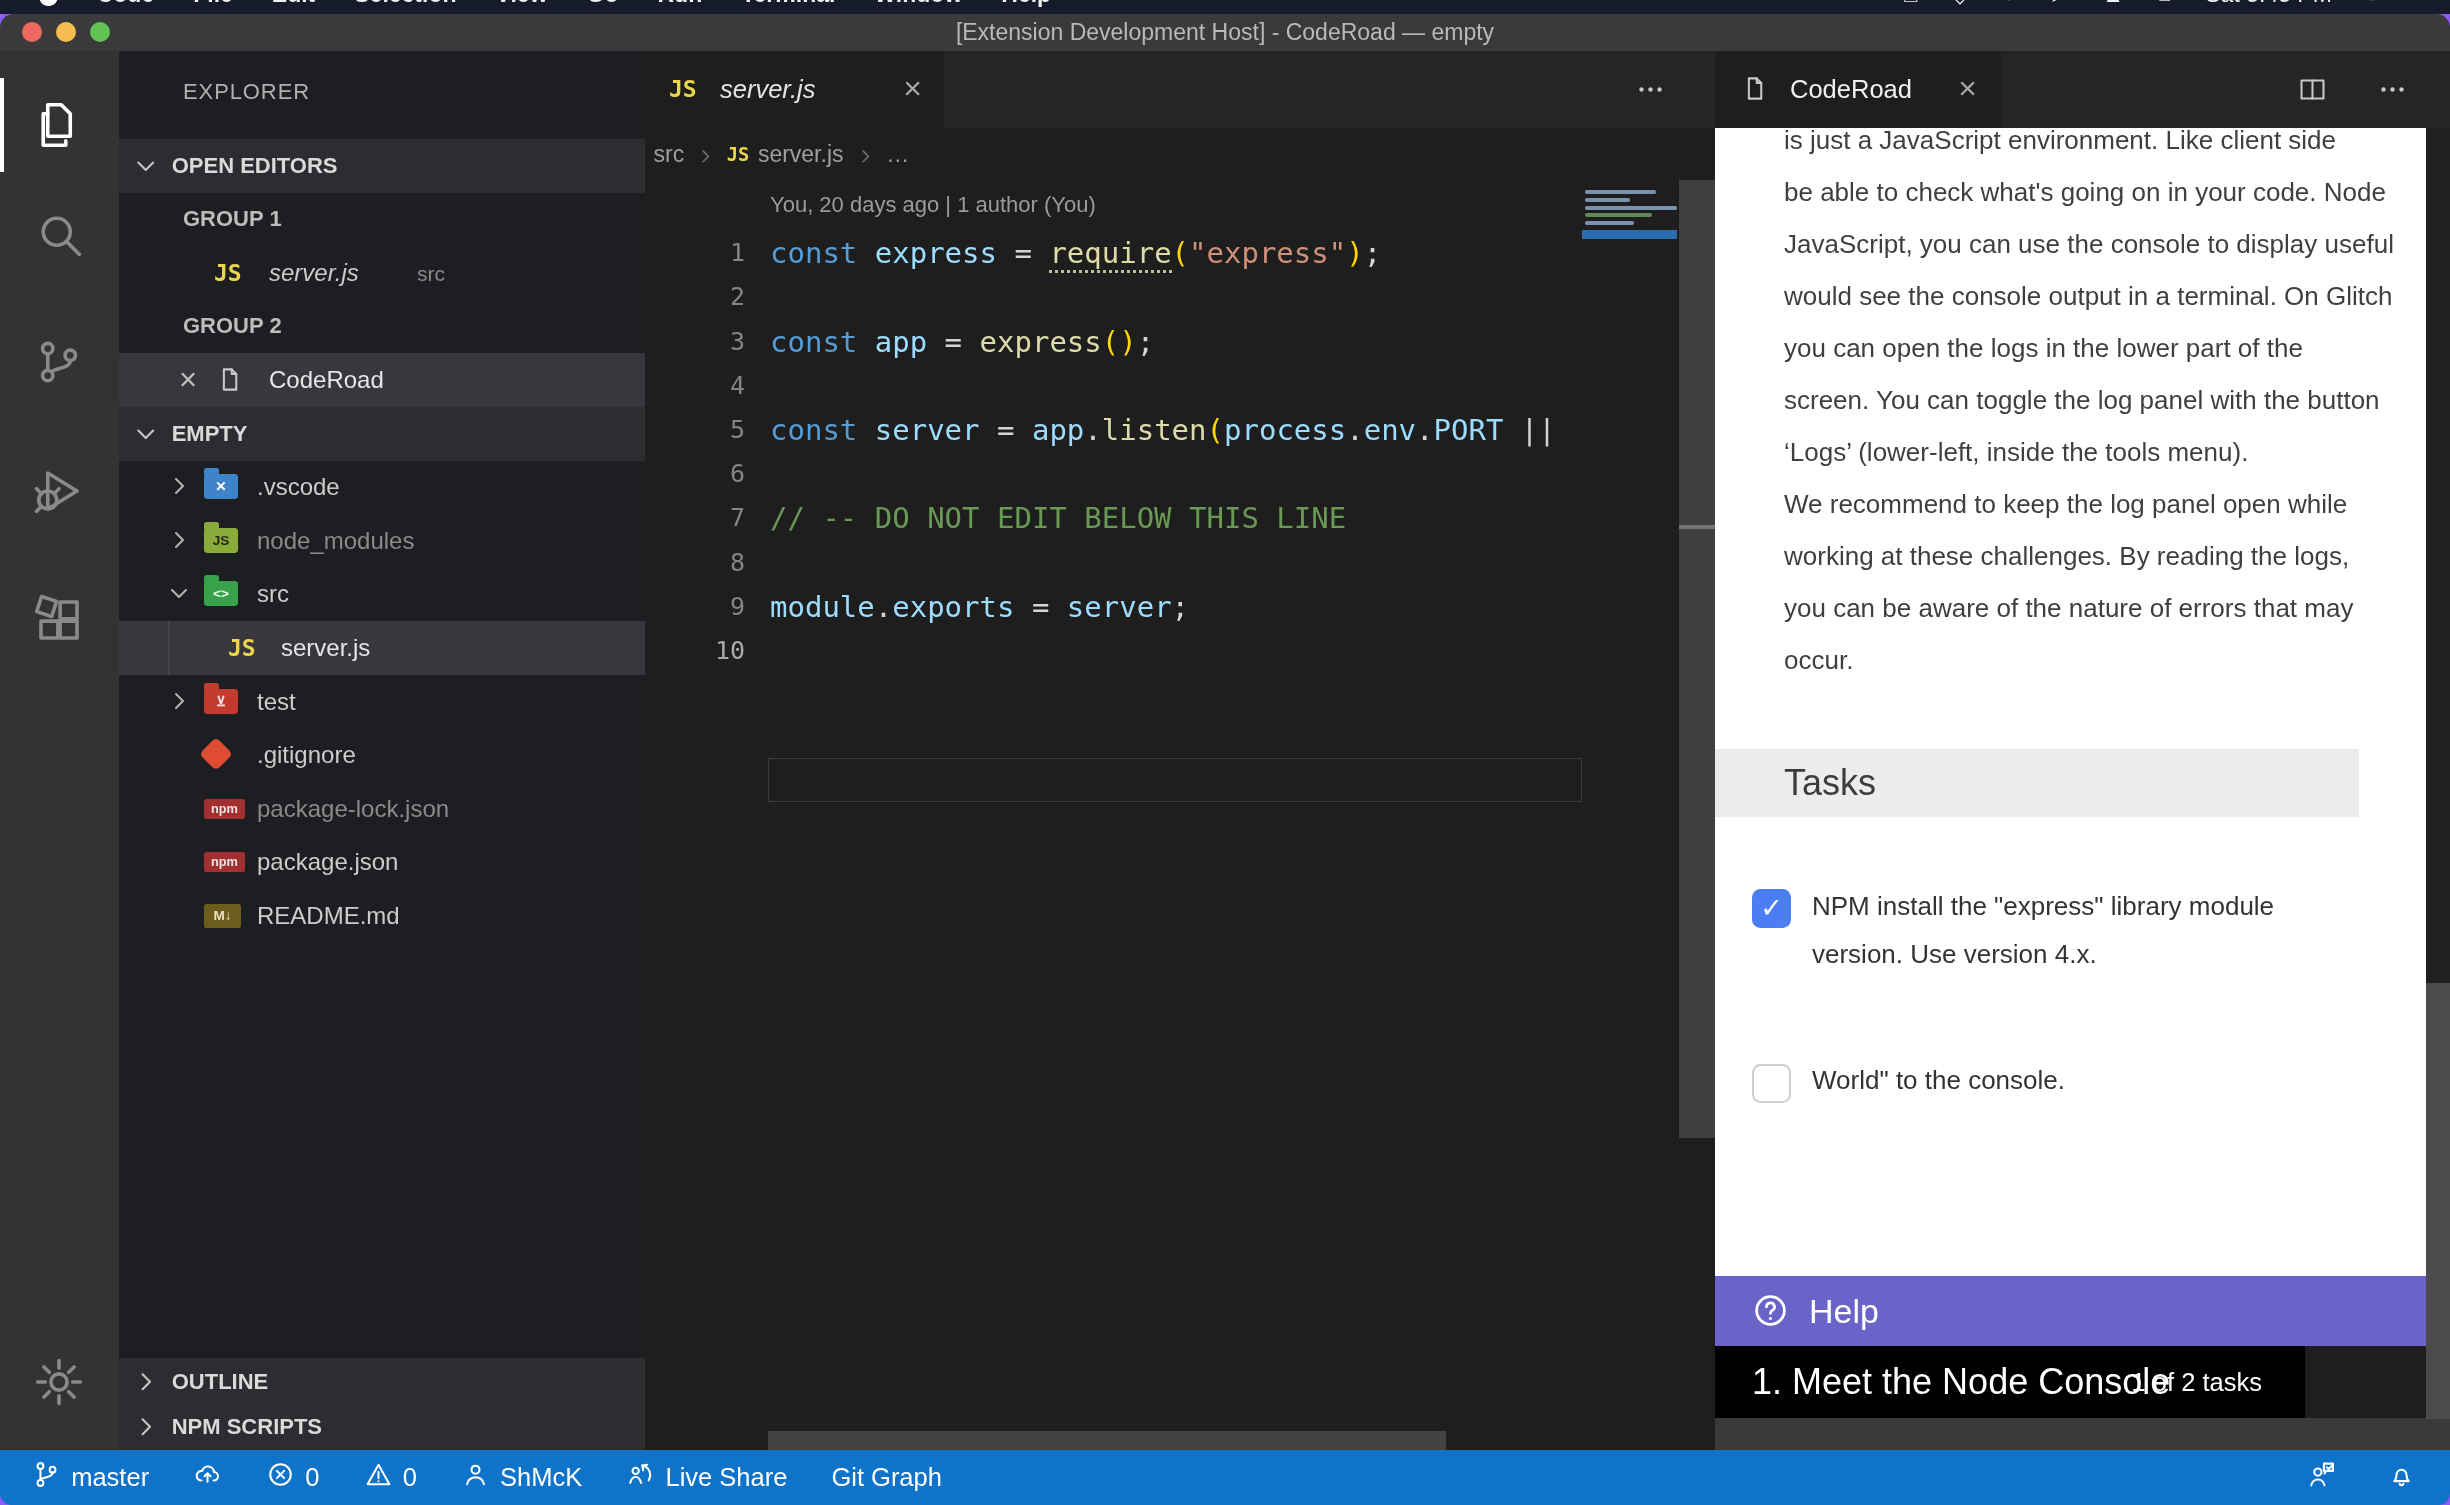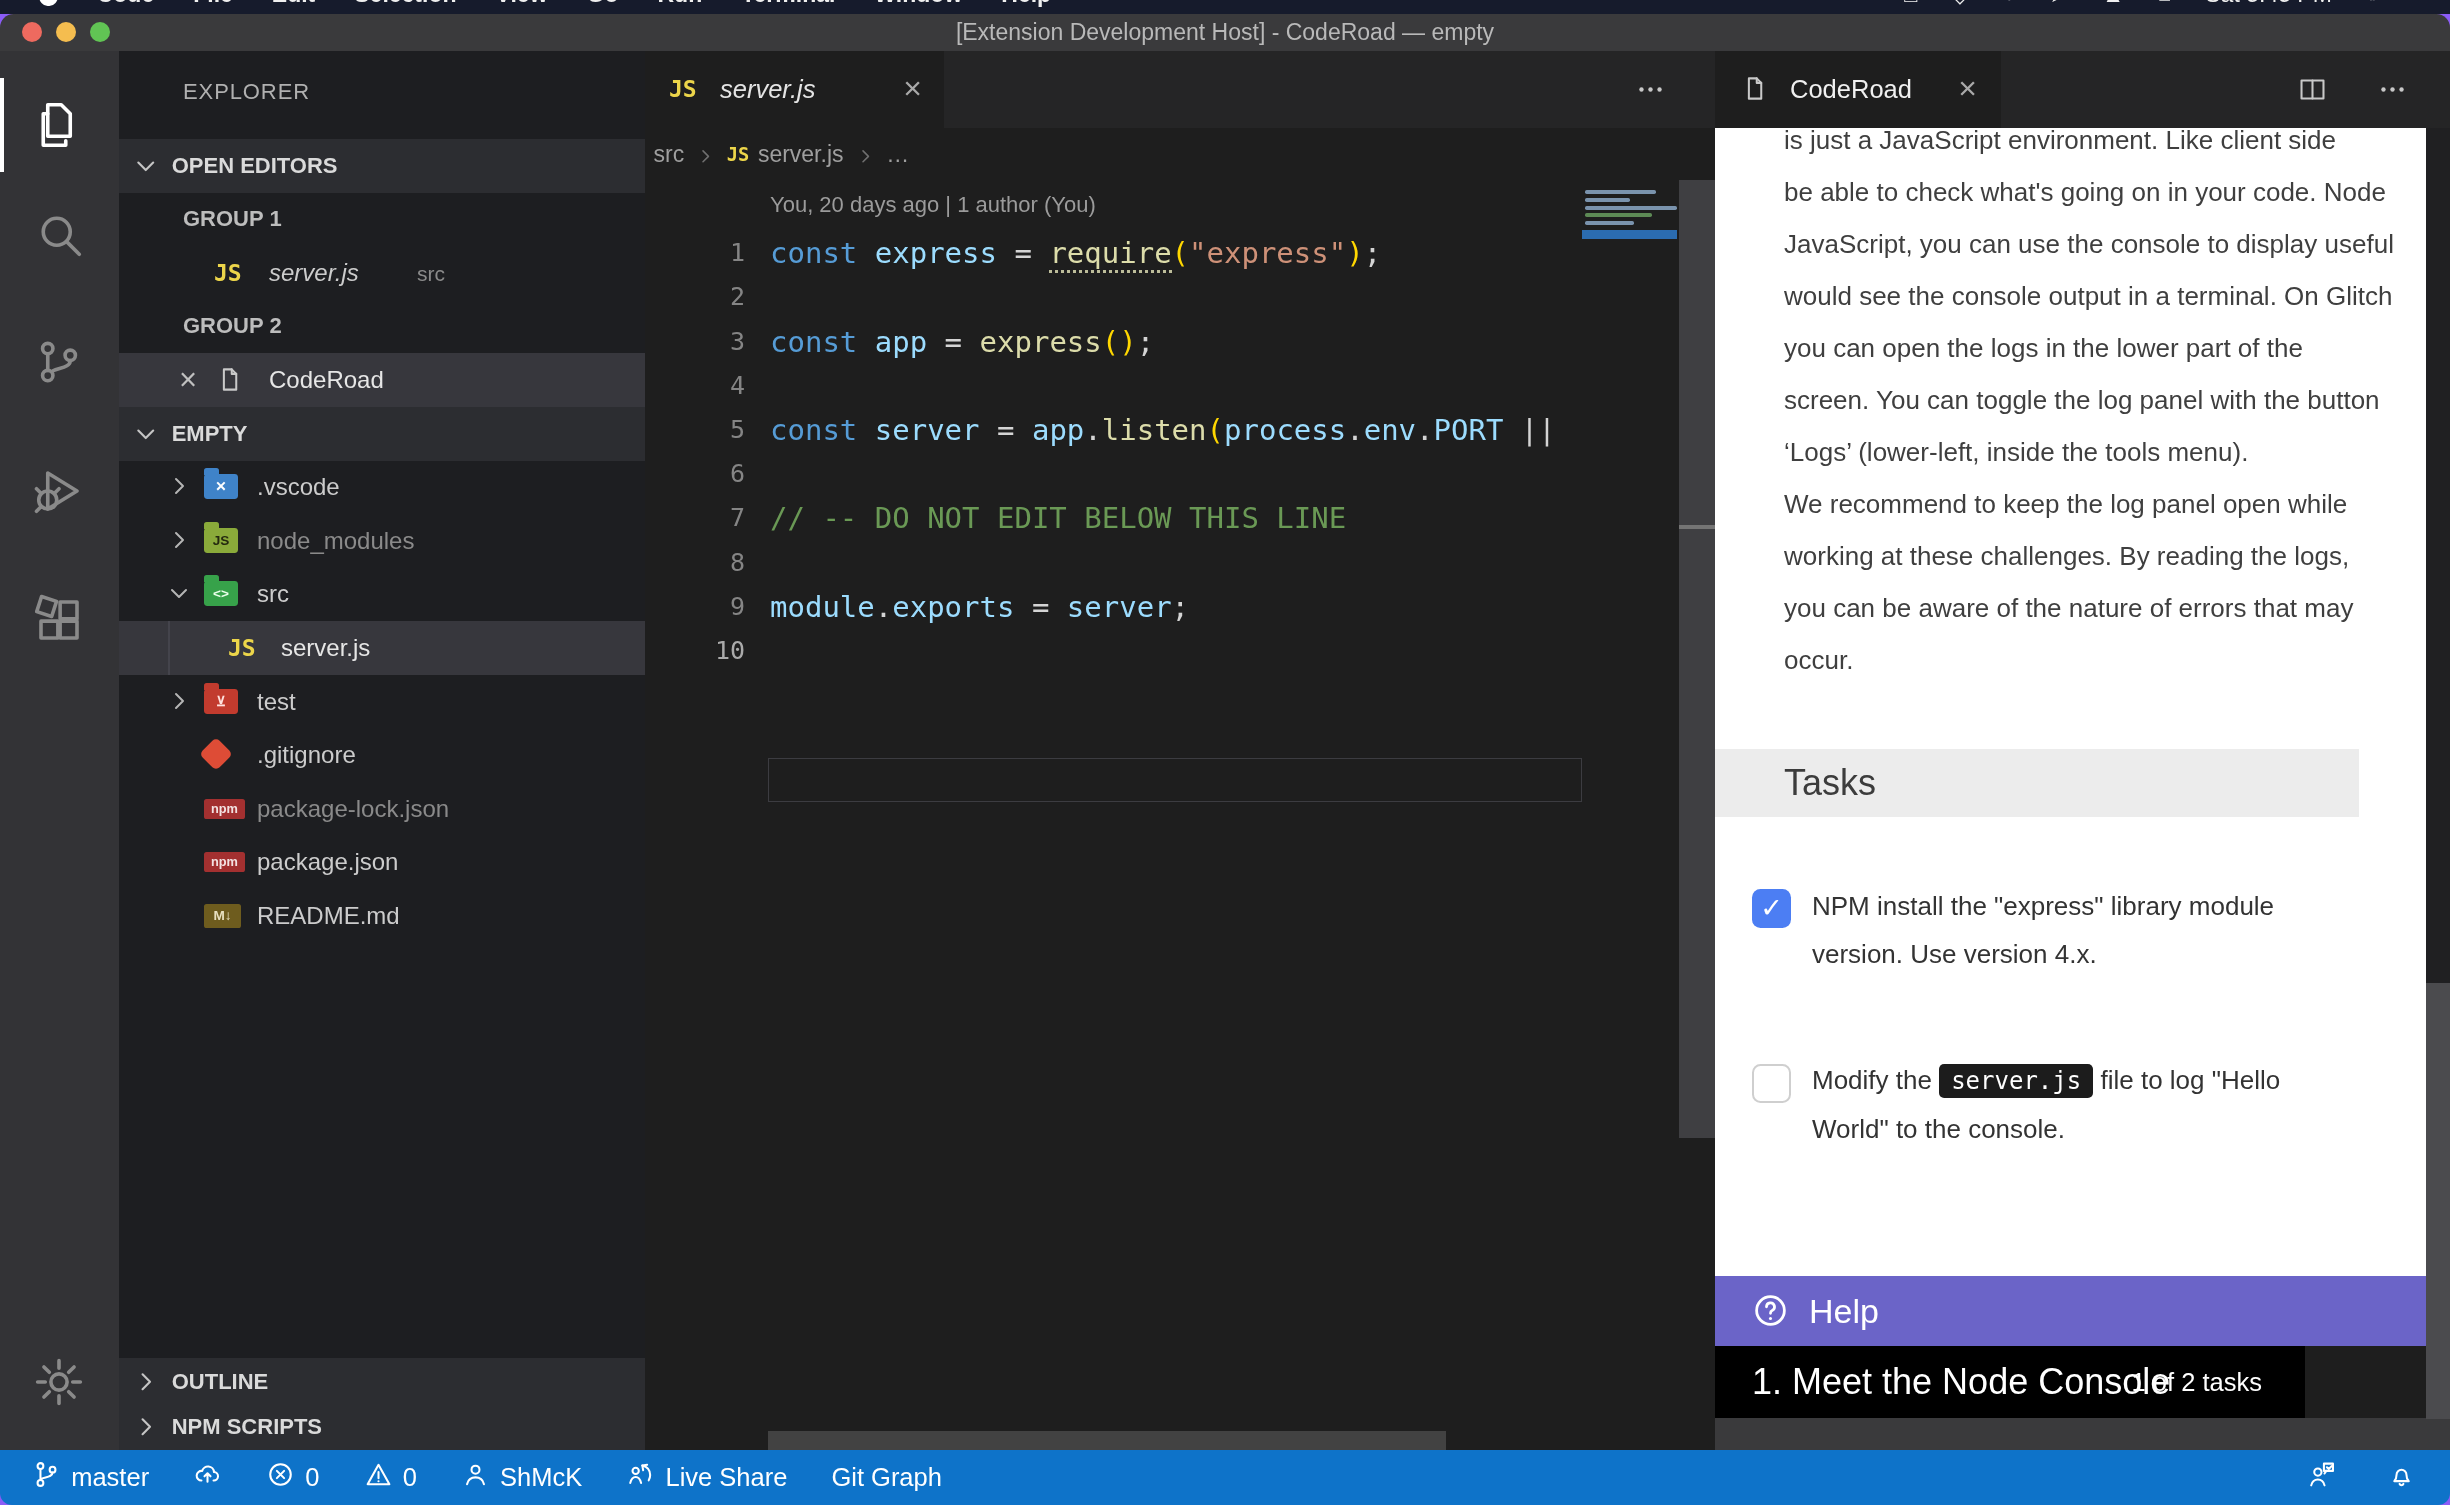--- a/index.html
+++ b/index.html
@@ -409,21 +409,20 @@
           <span>Tasks</span>
         </div>
         <div id="tasks">
             <div class="cb checked" style="top: 761px;">✓</div>
             <div class="taskrow-text" style="top: 754px;">
               <div><span>NPM install the "express" library module</span></div>
               <div><span>version. Use version 4.x.</span></div>
             </div>
             <div class="cb unchecked" style="top: 936px;"></div>
             <div class="taskrow-text" style="top: 928px;">
-              <div><span>Modify the </span><span class="codechip">server.js</span><span> file to log "Hello</span></div>
               <div><span>World" to the console.</span></div>
             </div>
           </div>
       </div>
 
       <div class="helpbar">
         <span class="hic" id="helpIc"><svg viewBox="0 0 24 24" width="37" height="37" fill="none" stroke="currentColor" stroke-width="1.8" stroke-linecap="round" stroke-linejoin="round">
               <circle cx="12" cy="12" r="9"></circle>
               <path d="M9.4 9.6a2.6 2.6 0 1 1 3.7 2.4c-.9.4-1.1 1-1.1 1.8"></path>
               <circle cx="12" cy="17.2" r="1" fill="currentColor" stroke="none"></circle>

